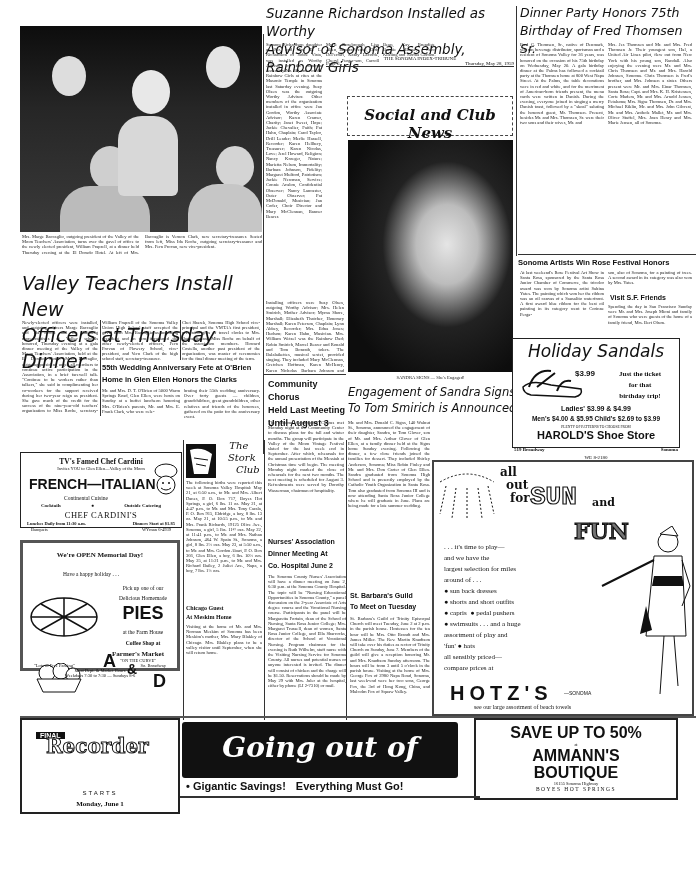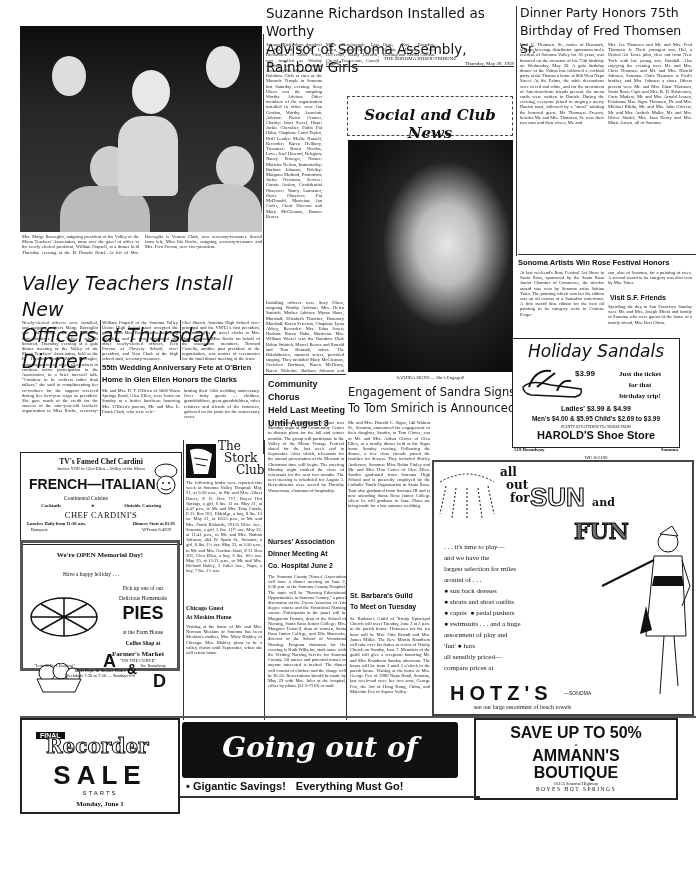--- a/index.html
+++ b/index.html
@@ -1,19 +1,19 @@
 <!DOCTYPE html>
 <html><head>
 <meta charset="utf-8">
 <style>
   html,body{margin:0;padding:0;background:#fff;}
   body{width:696px;height:888px;position:relative;overflow:hidden;font-family:"DejaVu Serif",serif;color:#111;}
   .abs{position:absolute;}
   .tiny{font-family:"Liberation Serif",serif;font-size:4.6px;line-height:5.2px;text-align:justify;color:#222;}
-  .hl-ital{font-family:"DejaVu Sans",sans-serif;font-weight:400;color:#111;}
+  .hl-ital{font-family:"DejaVu Sans",sans-serif;font-style:italic;font-weight:400;color:#111;}
   .hl-cond{font-family:"Liberation Sans",sans-serif;font-weight:700;color:#111;}
   .rule{position:absolute;background:#333;}
   .photo{background:#1a1a1a;}
   .box{border:1.5px solid #222;box-sizing:border-box;background:#fff;}
   .c{text-align:center;}
   .b{font-weight:700;}
 </style>
 </head>
 <body>
 
@@ -118,21 +118,21 @@
 <div class="rule" style="left:100px;top:320px;width:1px;height:96px;"></div>
 <div class="rule" style="left:180px;top:320px;width:1px;height:40px;"></div>
 
 <div class="abs hl-cond" style="left:102px;top:362px;width:160px;font-size:7.5px;line-height:12px;font-family:'Liberation Sans',sans-serif;">
   <div>55th Wedding Anniversary Fete at O'Brien</div>
   <div>Home in Glen Ellen Honors the Clarks</div>
 </div>
 <div class="abs tiny" style="left:102px;top:388px;width:78px;">Mr. and Mrs. D. T. O'Brien of 5000 Warm Springs Road, Glen Ellen, were hosts on Sunday at a buffet luncheon honoring Mrs. O'Brien's parents, Mr. and Mrs. E. Frank Clark, who were cele-</div>
 <div class="abs tiny" style="left:184px;top:388px;width:76px;">brating their 55th wedding anniversary. Over forty guests — children, grandchildren, great grandchildren, other relatives and friends of the honorees, gathered on the patio for the anniversary event.</div>
 
-<div class="abs box" style="left:20px;top:452px;width:162px;height:93px;">
+<div class="abs box" style="left:20px;top:452px;width:162px;height:76px;">
   <div class="c b" style="font-family:'Liberation Serif',serif;font-size:7.5px;margin-top:4px;">TV's Famed Chef Cardini</div>
   <div class="c" style="font-size:4.5px;font-family:'Liberation Serif',serif;">Invites YOU to Glen Ellen—Valley of the Moon</div>
   <div class="abs b" style="left:8px;top:23px;font-family:'Liberation Sans',sans-serif;font-size:14px;">FRENCH—ITALIAN</div>
   <div class="abs" style="left:132px;top:10px;width:26px;height:34px;">
     <svg width="26" height="34" viewBox="0 0 26 34">
         <ellipse cx="13" cy="8" rx="11" ry="7" fill="#fff" stroke="#111"></ellipse>
         <circle cx="13" cy="22" r="9" fill="#fff" stroke="#111"></circle>
         <path d="M8 25 Q13 29 18 25" stroke="#111" fill="none"></path>
         <circle cx="10" cy="20" r="1" fill="#111"></circle>
         <circle cx="16" cy="20" r="1" fill="#111"></circle>
@@ -195,21 +195,21 @@
   <div style="font-size:4.5px;">Meat Dept. &amp; Market Hours</div>
   <div style="font-size:4.5px;">Weekdays 7:30 to 7:30 — Sundays 8-6</div>
 </div>
 
 <div class="abs" style="left:186px;top:444px;width:30px;height:34px;background:#111;">
   <svg width="30" height="34" viewBox="0 0 30 34">
       <path d="M4 6 Q16 2 26 10 L22 30 L8 30Z" fill="#fff"></path>
       <path d="M8 14 L22 16 M10 20 L20 22" stroke="#111"></path>
     </svg>
 </div>
-<div class="abs hl-ital" style="left:218px;top:440px;font-size:12px;line-height:12px;font-family:'DejaVu Serif',serif;">
+<div class="abs hl-ital" style="left:218px;top:440px;font-size:10px;line-height:12px;font-family:'DejaVu Serif',serif;text-align:center;">
   <div>The</div>
   <div style="padding-left:6px;">Stork</div>
   <div style="padding-left:18px;">Club</div>
 </div>
 <div class="abs tiny" style="left:186px;top:480px;width:76px;height:118px;overflow:hidden;">The following births were reported this week at Sonoma Valley Hospital: May 21, at 6:50 a.m., to Mr. and Mrs. Albert Danes, P. O. Box 717, Boyes Hot Springs, a girl, 6 lbs. 11 oz. May 21, at 4:47 p.m., to Mr. and Mrs. Tony Carala, P. O. Box 915, Eldridge, a boy, 8 lbs. 13 oz. May 21, at 10:55 p.m., to Mr. and Mrs. Frank Richards, 19125 Olive Ave., Sonoma, a girl, 5 lbs. 11½ ozs. May 22, at 11:41 p.m., to Mr. and Mrs. Nathan Johnson, 464 W. Spain St., Sonoma, a girl, 8 lbs. 2¾ ozs. May 23, at 5:50 a.m., to Mr. and Mrs. Gordon Abart, P. O. Box 366, Glen Ellen, a boy, 6 lbs. 10¾ ozs. May 25, at 11:21 p.m., to Mr. and Mrs. Richard Bailey, 2 Juliet Ave., Napa, a boy, 7 lbs. 1¾ ozs.</div>
 <div class="rule" style="left:183px;top:440px;width:1px;height:280px;"></div>
 
 <div class="abs hl-cond" style="left:186px;top:604px;width:76px;font-size:6px;line-height:9px;font-family:'Liberation Serif',serif;">
   <div>Chicago Guest</div>
   <div>At Meskim Home</div>
@@ -242,21 +242,21 @@
           <line x1="42" y1="20" x2="46" y2="50"></line>
           <line x1="52" y1="18" x2="58" y2="46"></line>
         </g>
       </svg>
   </div>
   <div class="abs" style="left:66px;top:4px;font-family:'DejaVu Serif',serif;font-weight:700;font-size:12px;line-height:13px;">
     <div>all</div>
     <div style="padding-left:6px;">out</div>
     <div style="padding-left:10px;">for</div>
   </div>
-  <div class="abs" style="left:96px;top:20px;font-family:Liberation Sans, sans-serif;font-weight:700;font-size:26px;color:#fff;-webkit-text-stroke:1.2px #111;">SUN</div>
+  <div class="abs" style="left:96px;top:20px;font-family:Liberation Mono, monospace;font-weight:700;font-size:26px;color:#fff;-webkit-text-stroke:1.2px #111;">SUN</div>
   <div class="abs" style="left:158px;top:34px;font-family:'DejaVu Serif',serif;font-weight:700;font-size:11px;">and</div>
   <div class="abs" style="left:140px;top:56px;font-family:'DejaVu Serif',serif;font-weight:700;font-size:22px;color:#737373;-webkit-text-stroke:1.2px #111;">FUN</div>
   <div class="abs" style="left:10px;top:80px;width:150px;font-family:'Liberation Serif',serif;font-size:7px;line-height:11px;">
     <div>. . . it's time to play—</div>
     <div>and we have the</div>
     <div>largest selection for miles</div>
     <div>around of . . .</div>
     <div>● <span>sun back dresses</span></div>
     <div>● <span>shorts and short outfits</span></div>
     <div>● <span>capris</span> &nbsp;● <span>pedal pushers</span></div>
@@ -280,21 +280,20 @@
   </div>
   <div class="abs b" style="left:16px;top:220px;font-family:'Liberation Sans',sans-serif;font-size:20px;letter-spacing:5px;">HOTZ'S</div>
   <div class="abs" style="left:130px;top:228px;font-family:'Liberation Sans',sans-serif;font-size:5px;">—SONOMA</div>
   <div class="abs" style="left:40px;top:242px;font-family:'Liberation Serif',serif;font-size:6px;">see our large assortment of beach towels</div>
 </div>
 
 <div class="rule" style="left:20px;top:716px;width:676px;height:2px;background:#555;"></div>
 <div class="abs box" style="left:20px;top:718px;width:160px;height:96px;border-width:2px;">
   <div class="abs" style="left:14px;top:12px;background:#111;color:#fff;font-family:'Liberation Sans',sans-serif;font-weight:700;font-size:7px;padding:0 4px;">FINAL</div>
   <div class="abs" style="left:24px;top:14px;font-family:'DejaVu Serif',serif;font-weight:700;font-size:20px;color:#fff;-webkit-text-stroke:1px #111;">Recorder</div>
-  <div class="abs c b" style="left:0;top:40px;width:156px;font-family:'Liberation Sans',sans-serif;font-size:26px;letter-spacing:6px;">SALE</div>
   <div class="abs c" style="left:0;top:70px;width:156px;font-family:'Liberation Sans',sans-serif;font-size:6px;letter-spacing:2px;">STARTS</div>
   <div class="abs c b" style="left:0;top:80px;width:156px;font-family:'Liberation Serif',serif;font-size:7px;">Monday, June 1</div>
 </div>
 <div class="abs" style="left:182px;top:722px;width:276px;height:56px;background:#111;border-radius:3px;">
   <div class="c" style="color:#fff;font-family:'DejaVu Serif',serif;font-weight:700;font-style:italic;font-size:28px;line-height:52px;">Going out of Business</div>
 </div>
 <div class="abs" style="left:186px;top:780px;width:276px;font-family:'Liberation Sans',sans-serif;font-weight:700;font-size:11px;display:flex;gap:10px;">
   <span>• Gigantic Savings!</span>
   <span>Everything Must Go!</span>
 </div>

